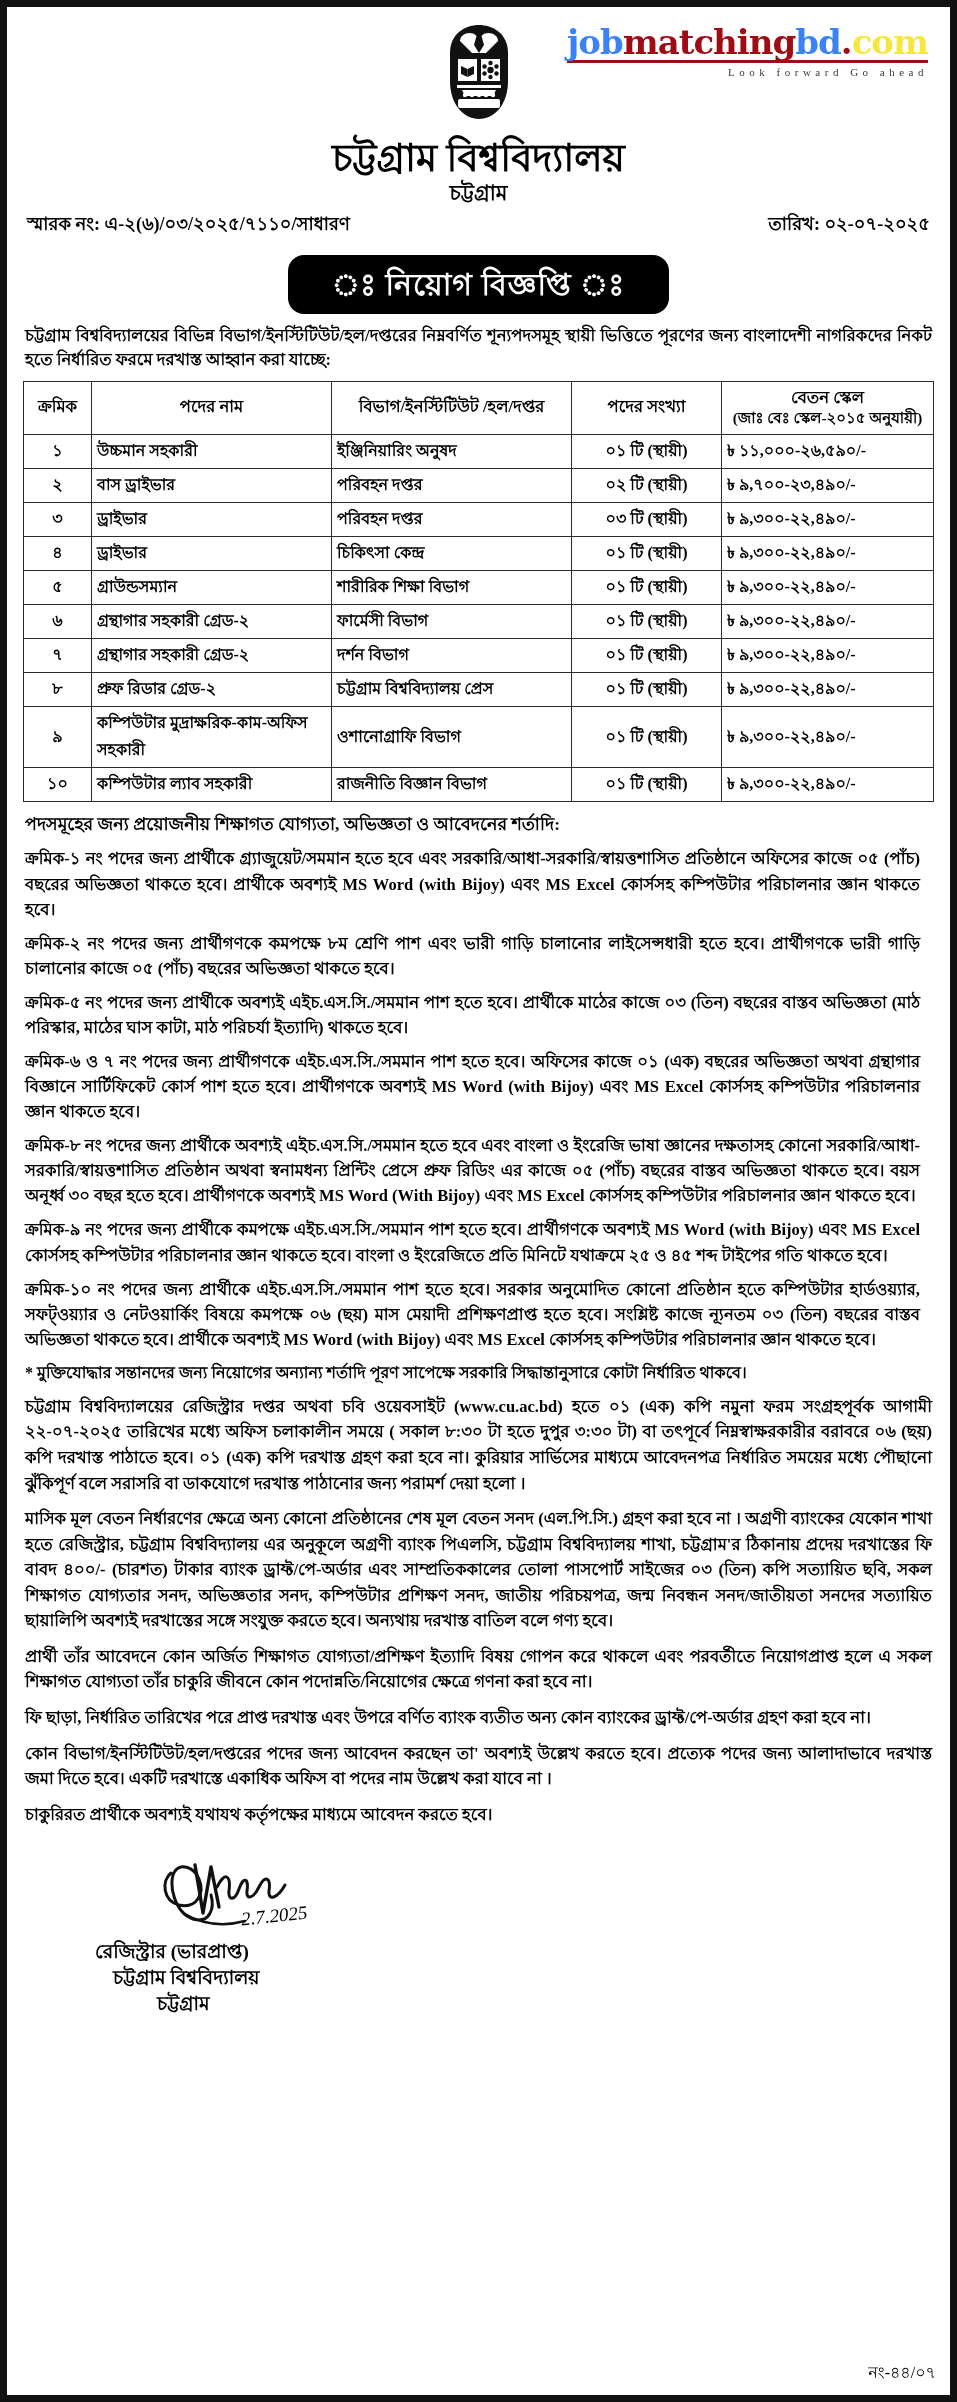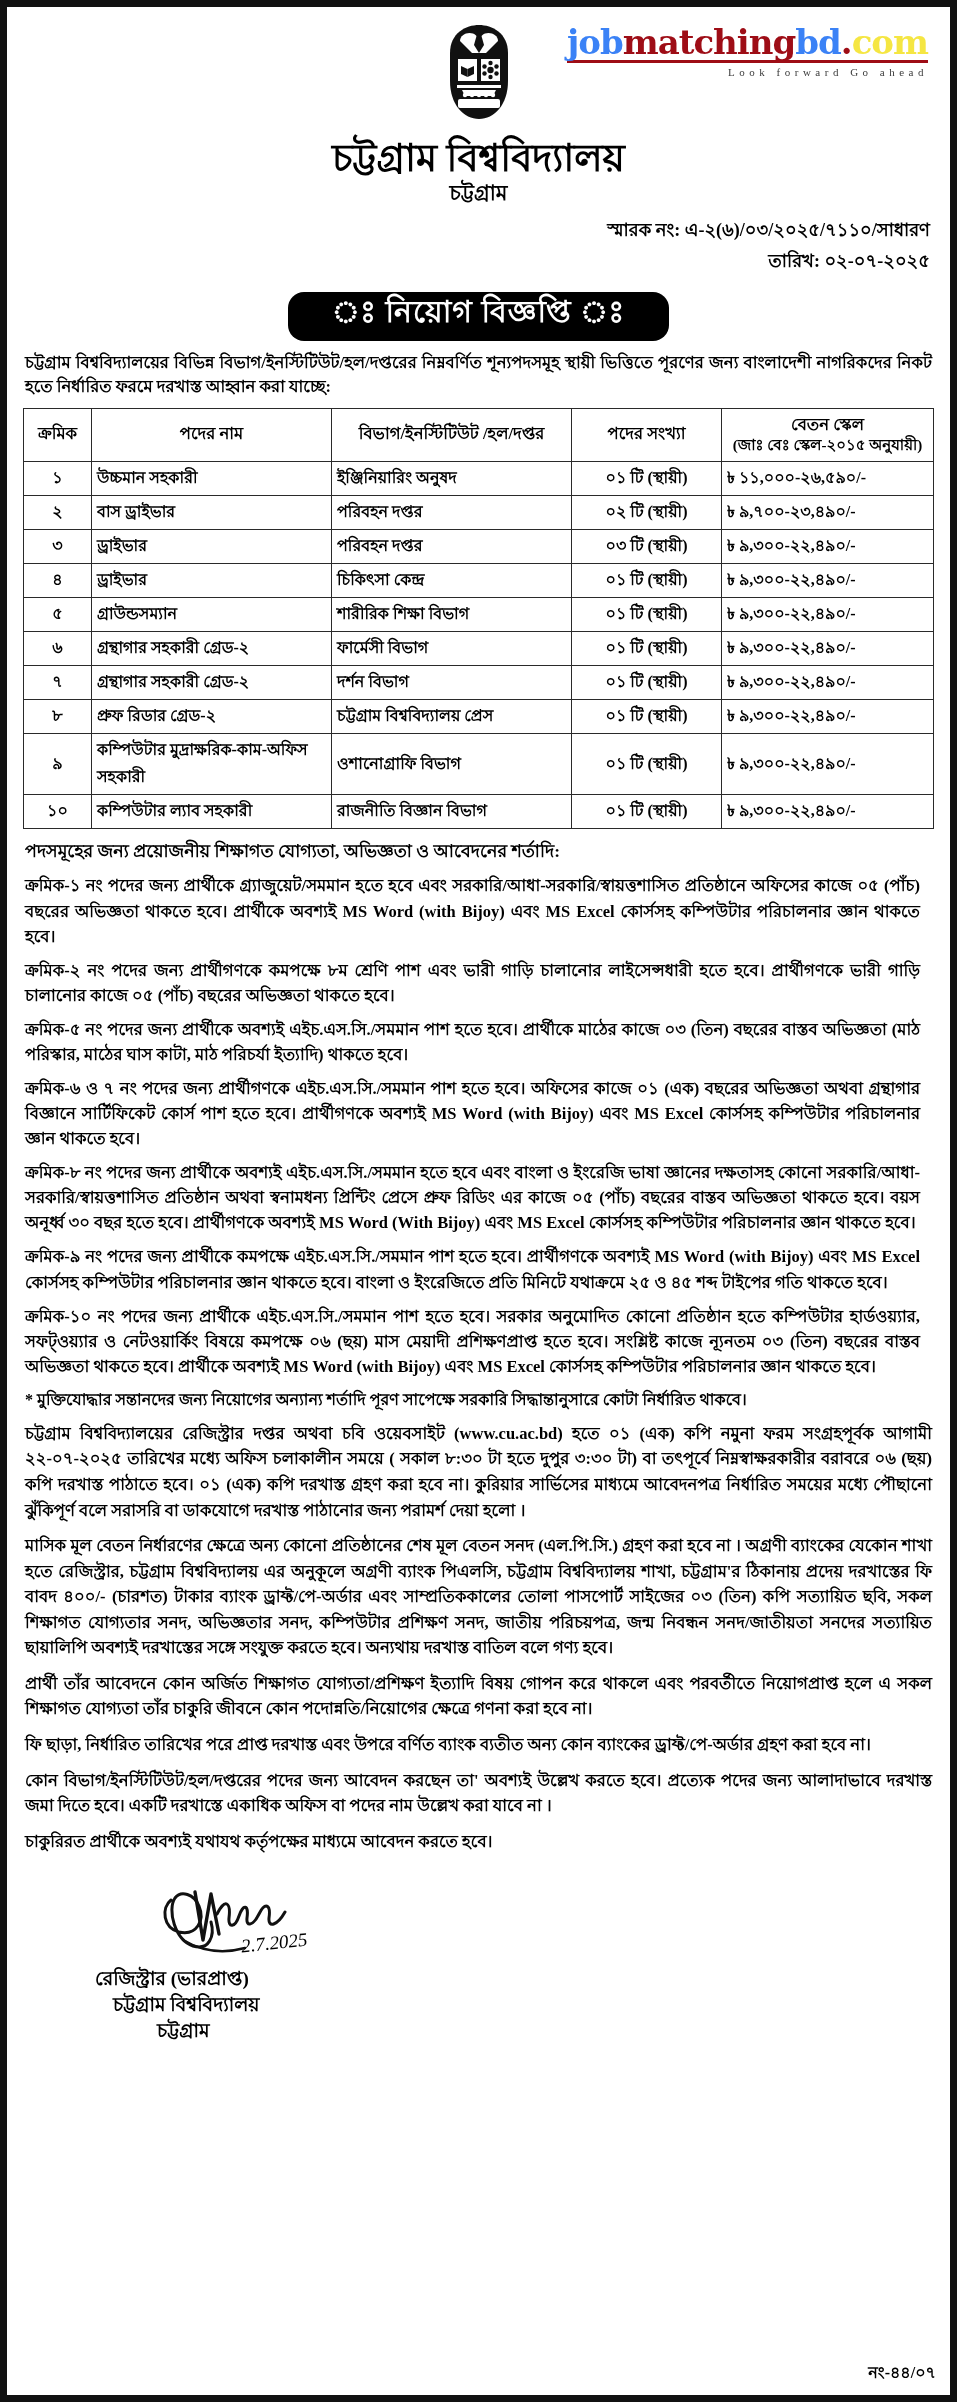--- a/index.html
+++ b/index.html
@@ -85,41 +85,40 @@
     text-align: center;
     font-weight: bold;
     font-size: 21px;
     line-height: 1.2;
     margin-top: 2px;
   }
 
   .memo-row {
     display: flex;
     justify-content: space-between;
-    align-items: flex-end;
+    align-items: flex-start;
     font-weight: bold;
     font-size: 18px;
-    margin-top: 10px;
+    margin-top: 4px;
     padding: 0 4px;
-    flex-direction: column;
   }
 
   
   .title-wrap {
     display: flex;
     justify-content: center;
     margin: 14px 0 10px 0;
   }
   .title-pill {
     background: #000000;
     color: #ffffff;
     font-weight: bold;
     font-size: 30px;
     line-height: 1.25;
-    padding: 1px 44px 10px 44px;
+    padding: 11px 44px 10px 44px;
     border-radius: 16px;
     letter-spacing: 1px;
     white-space: nowrap;
   }
 
   .intro {
     font-size: 16.5px;
     line-height: 1.5;
     text-align: justify;
     margin: 0 2px 8px 2px;
@@ -223,21 +222,21 @@
     font-size: 19px;
   }
   .sig-role { padding-left: 34px; }
   .sig-org  { padding-left: 52px; }
   .sig-city { padding-left: 96px; }
 
   .footer-ref {
     position: absolute;
     right: 14px;
     bottom: 8px;
-    font-weight: bold;
+    font-weight: normal;
     font-size: 16px;
   }
 </style>
 </head>
 <body>
 
 <div class="page">
   <div class="inner">
 
     <div class="header">

